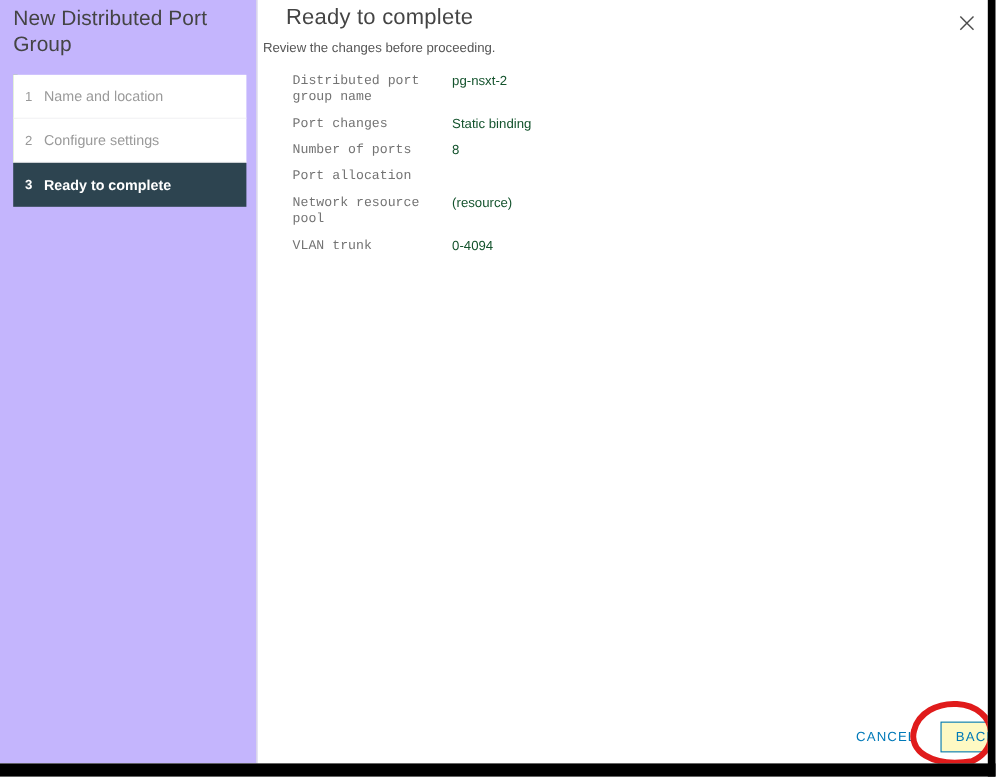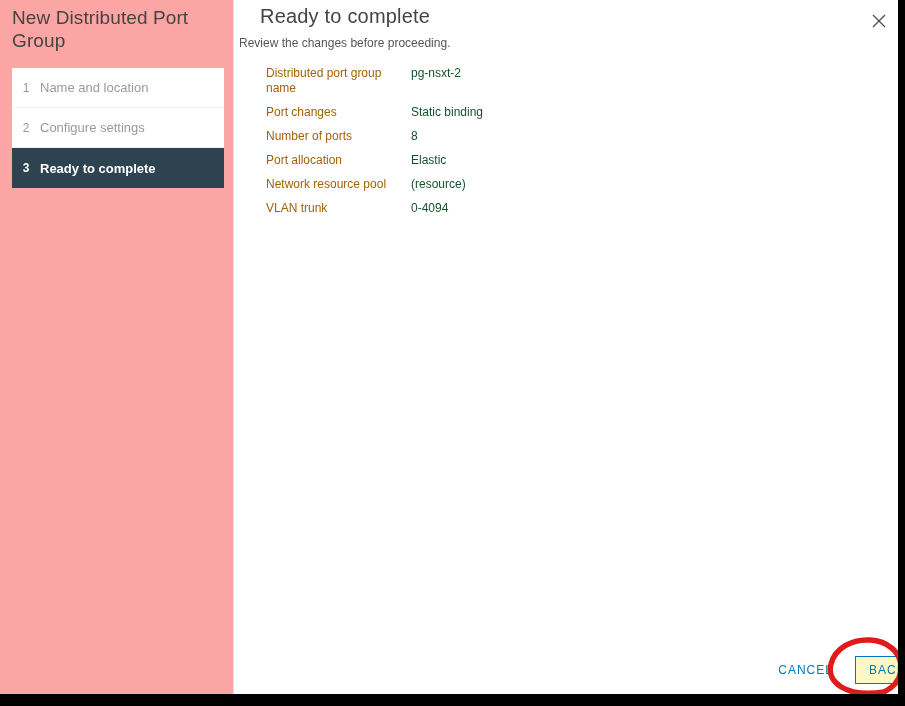--- a/index.html
+++ b/index.html
@@ -43,21 +43,21 @@
     background: #000000;
   }
 
   
   #sidebar {
     position: absolute;
     left: 0;
     top: 0;
     width: 234px;
     height: 694px;
-    background: #fca5a5;
+    background: #c4b5fd;
     border-right: 1px solid #e3e3e3;
     box-sizing: border-box;
   }
   #wizard-title {
     position: absolute;
     left: 12px;
     top: 6px;
     width: 200px;
     font-size: 19px;
     font-weight: 400;
@@ -160,22 +160,23 @@
     width: 450px;
   }
   .summary-row {
     display: flex;
     align-items: flex-start;
     margin-bottom: 9px;
   }
   .summary-label {
     width: 145px;
     font-size: 12px;
-    color: #a16207;
+    color: #737373;
     line-height: 15px;
+    font-family: Liberation Mono, monospace;
   }
   .summary-value {
     flex: 1;
     font-size: 12px;
     color: #14532d;
     line-height: 15px;
   }
 
   
   #footer {
@@ -286,21 +287,20 @@
         <div class="summary-value">Static binding</div>
       </div>
 
       <div class="summary-row">
         <div class="summary-label">Number of ports</div>
         <div class="summary-value">8</div>
       </div>
 
       <div class="summary-row">
         <div class="summary-label">Port allocation</div>
-        <div class="summary-value">Elastic</div>
       </div>
 
       <div class="summary-row">
         <div class="summary-label">Network resource pool</div>
         <div class="summary-value">(resource)</div>
       </div>
 
       <div class="summary-row">
         <div class="summary-label">VLAN trunk</div>
         <div class="summary-value">0-4094</div>

